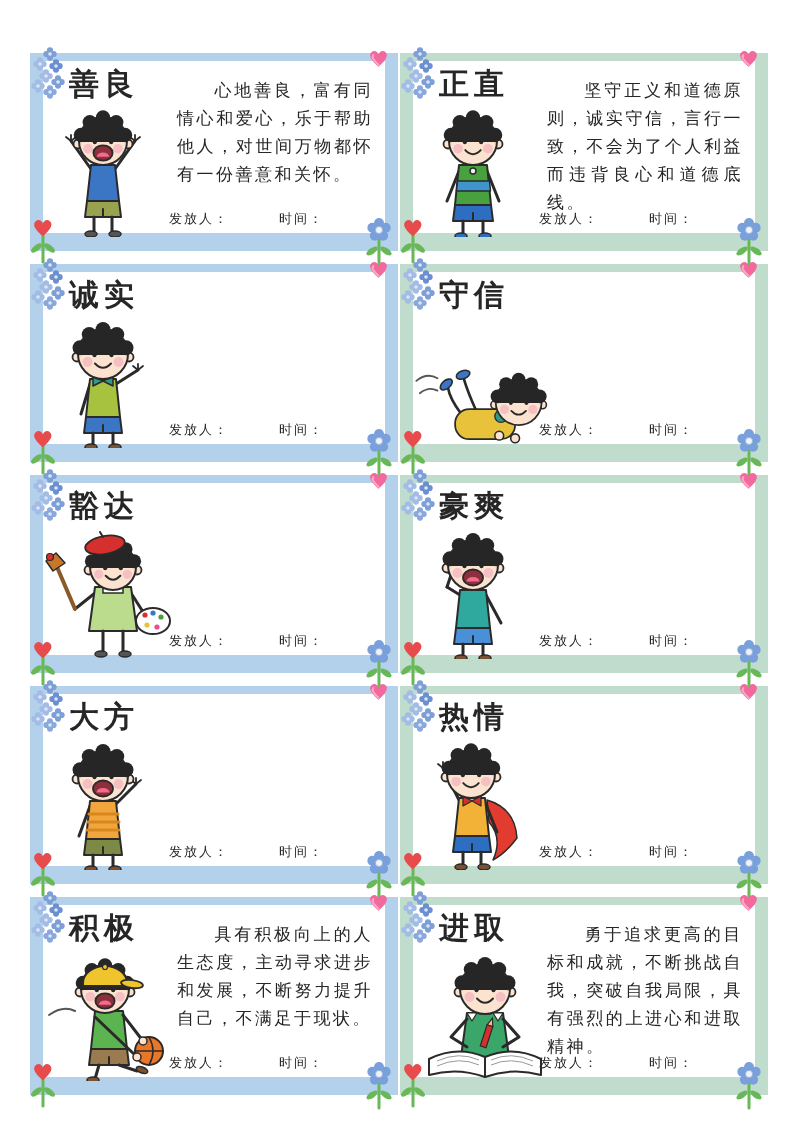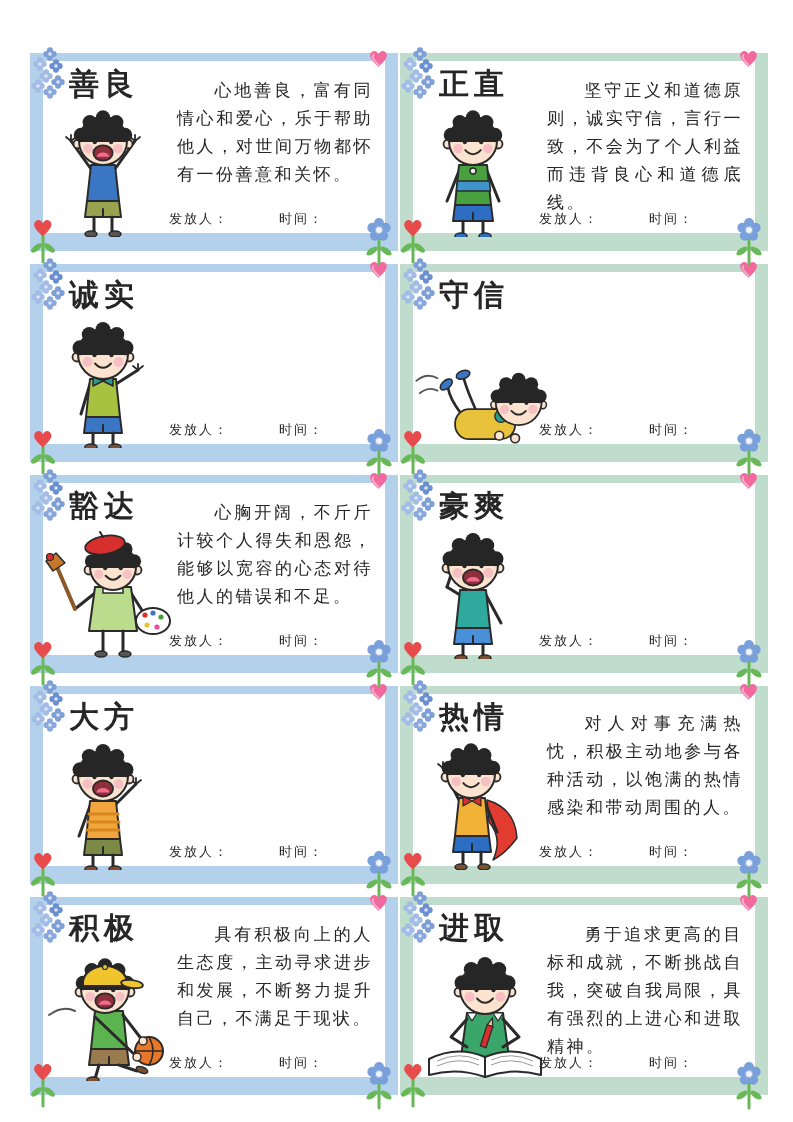--- a/index.html
+++ b/index.html
@@ -480,21 +480,20 @@
             <circle cx="19.11449676604731" cy="17.663118960624633" r="5" fill="#7aa0dc"></circle>
             <circle cx="10.88550323395269" cy="17.663118960624633" r="5" fill="#7aa0dc"></circle>
             <circle cx="8.342604385933925" cy="9.836881039375369" r="5" fill="#7aa0dc"></circle>
             <circle cx="15" cy="12" r="3.6" fill="#eef3fb" stroke="#9ab4d8" stroke-width="1"></circle>
   </svg>
         </span>
       </article>
 
     <article class="card blue">
       <h2 class="card-title">豁达</h2>
-      <p class="card-desc">心胸开阔，不斤斤计较个人得失和恩怨，能够以宽容的心态对待他人的错误和不足。</p>
       <div class="card-illu">
           <svg viewBox="0 0 150 128" height="128" width="150" preserveAspectRatio="xMinYMax meet">
             <line x1="54" y1="62" x2="34" y2="78" stroke="#2a2a2a" stroke-width="3" stroke-linecap="round"></line>
             <line x1="90" y1="62" x2="104" y2="84" stroke="#2a2a2a" stroke-width="3" stroke-linecap="round"></line>
             <line x1="34" y1="78" x2="16" y2="36" stroke="#8a5a2a" stroke-width="4" stroke-linecap="round"></line>
             <path d="M12,40 L24,32 L15,22 L5,30 Z" fill="#c8762a" stroke="#2a2a2a" stroke-width="1.5" stroke-linejoin="round"></path>
             <circle cx="9" cy="26" r="3.5" fill="#d5302e" stroke="#2a2a2a" stroke-width="1.2"></circle>
             <path d="M54,56 L90,56 L96,100 L48,100 Z" fill="#bbdb8d" stroke="#2a2a2a" stroke-width="2" stroke-linejoin="round"></path>
             <rect x="62" y="54" width="20" height="8" fill="#fff" stroke="#2a2a2a" stroke-width="1.5"></rect>
             <line x1="62" y1="100" x2="62" y2="122" stroke="#2a2a2a" stroke-width="3" stroke-linecap="round"></line>
@@ -812,21 +811,20 @@
             <circle cx="19.11449676604731" cy="17.663118960624633" r="5" fill="#7aa0dc"></circle>
             <circle cx="10.88550323395269" cy="17.663118960624633" r="5" fill="#7aa0dc"></circle>
             <circle cx="8.342604385933925" cy="9.836881039375369" r="5" fill="#7aa0dc"></circle>
             <circle cx="15" cy="12" r="3.6" fill="#eef3fb" stroke="#9ab4d8" stroke-width="1"></circle>
   </svg>
         </span>
       </article>
 
     <article class="card green">
       <h2 class="card-title">热情</h2>
-      <p class="card-desc">对人对事充满热忱，积极主动地参与各种活动，以饱满的热情感染和带动周围的人。</p>
       <div class="card-illu">
           <svg viewBox="0 0 130 128" height="128" width="130" preserveAspectRatio="xMinYMax meet">
             <path d="M76,58 Q104,66 106,96 Q94,112 82,118 Q92,96 78,80 Z" fill="#e23c30" stroke="#2a2a2a" stroke-width="1.5" stroke-linejoin="round"></path>
             <line x1="48" y1="58" x2="32" y2="26" stroke="#2a2a2a" stroke-width="3" stroke-linecap="round"></line>
             <line x1="32" y1="26" x2="27" y2="22" stroke="#2a2a2a" stroke-width="1.8" stroke-linecap="round"></line>
             <line x1="32" y1="26" x2="32" y2="20" stroke="#2a2a2a" stroke-width="1.8" stroke-linecap="round"></line>
             <line x1="32" y1="26" x2="37" y2="22" stroke="#2a2a2a" stroke-width="1.8" stroke-linecap="round"></line>
             <line x1="74" y1="60" x2="86" y2="90" stroke="#2a2a2a" stroke-width="3" stroke-linecap="round"></line>
             <path d="M48,56 L74,56 L78,94 L44,94 Z" fill="#f2b238" stroke="#2a2a2a" stroke-width="2" stroke-linejoin="round"></path>
             <path d="M61,59 L52,54 L52,64 Z" fill="#d5302e" stroke="#2a2a2a" stroke-width="1.2" stroke-linejoin="round"></path>

